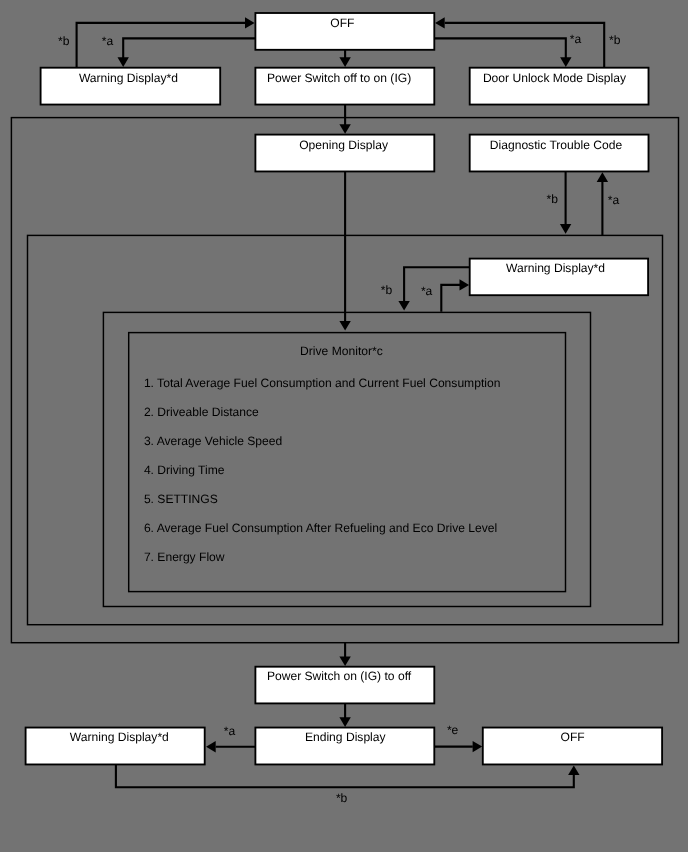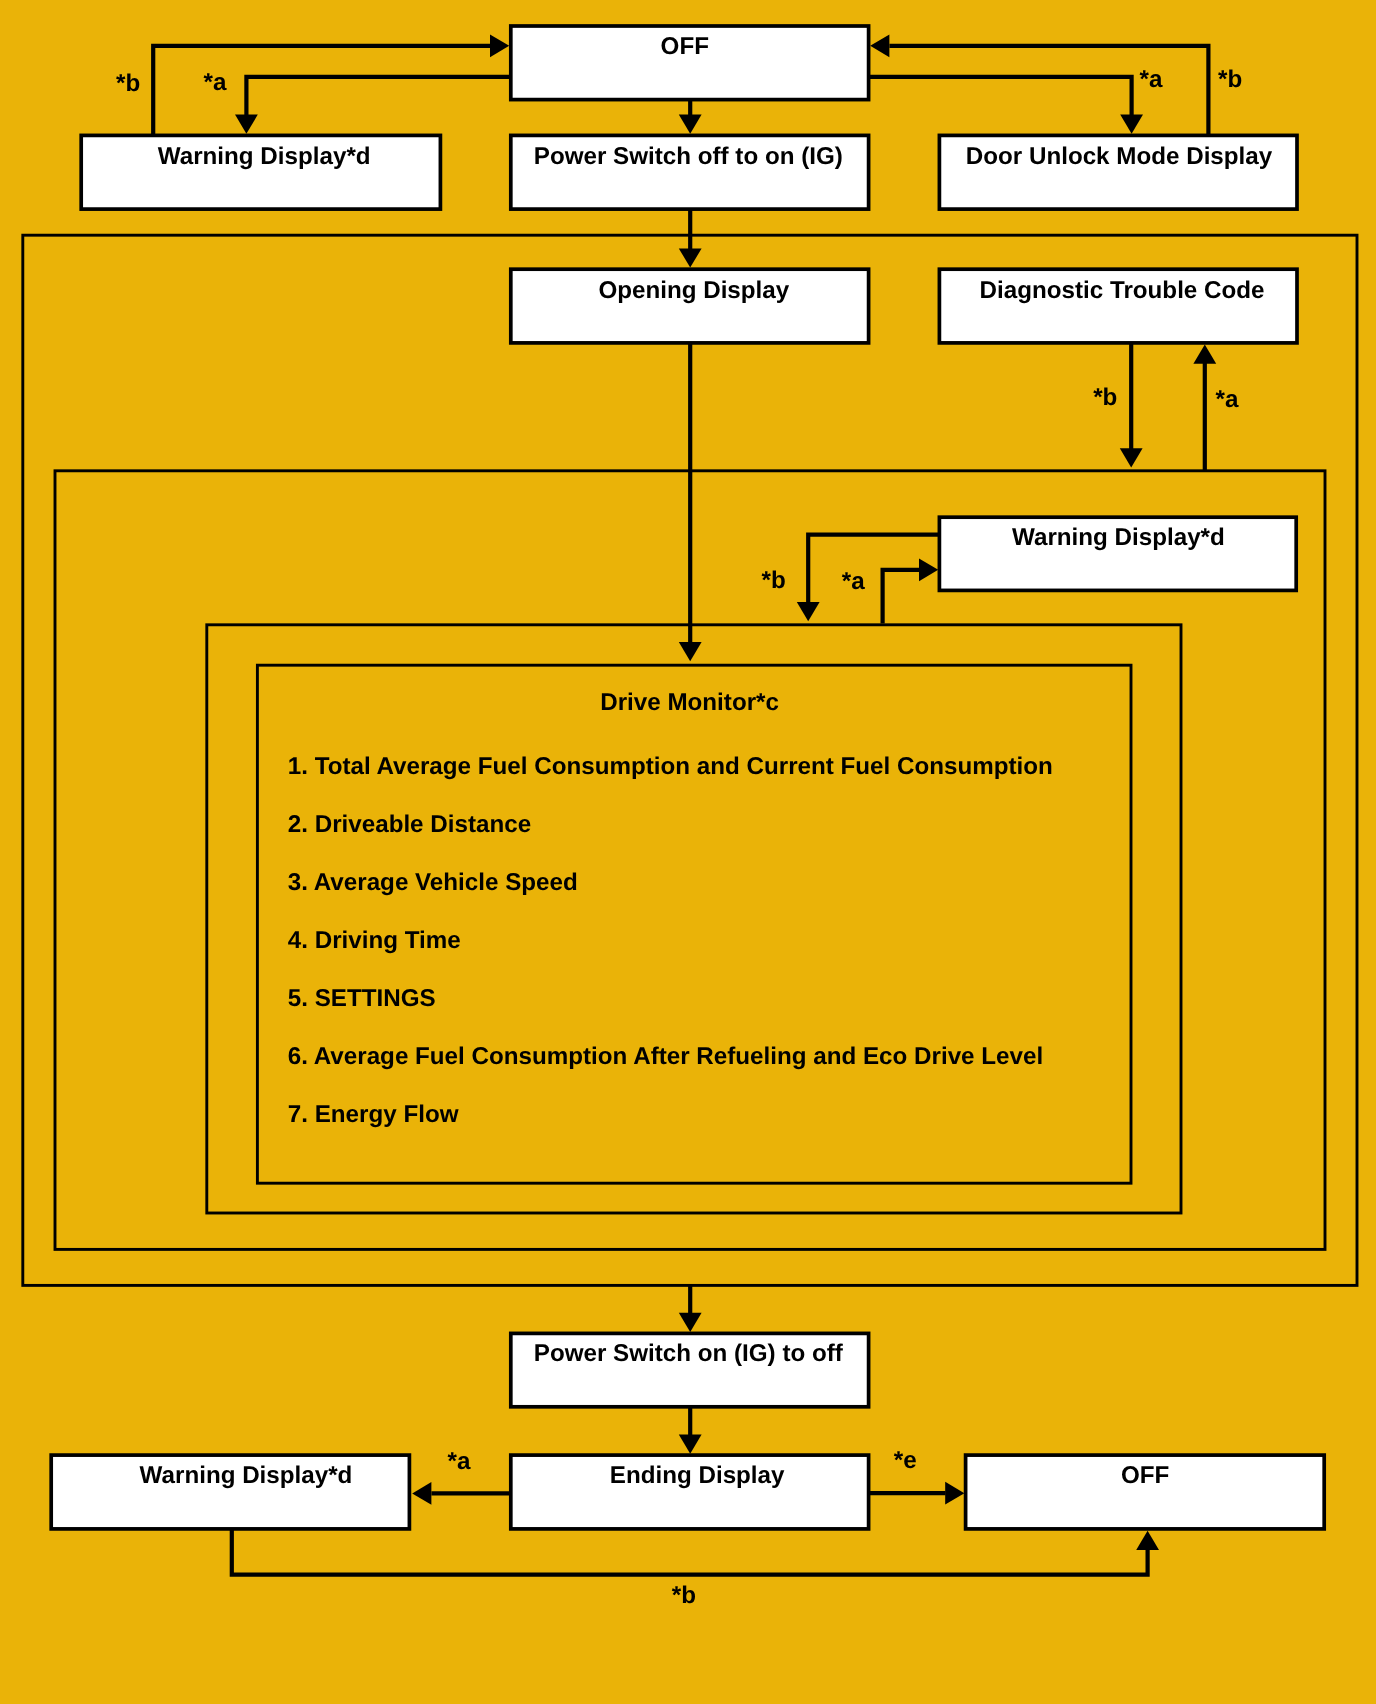--- a/index.html
+++ b/index.html
@@ -1,21 +1,21 @@
 <!DOCTYPE html>
 <html><head>
 <meta charset="utf-8">
 <title>Multi-Information Display State Transition</title>
 <style>
   html,body{margin:0;padding:0;background:#ffffff;}
   body{width:688px;height:852px;overflow:hidden;
        font-family:"Liberation Sans",sans-serif;
        -webkit-font-smoothing:antialiased;
        text-rendering:geometricPrecision;}
-  #stage{position:relative;width:688px;height:852px;background:#eab308;overflow:hidden;font-weight:bold;}
+  #stage{position:relative;width:688px;height:852px;background:#737373;overflow:hidden;}
   #diagram{display:block;position:absolute;left:0;top:0;
            transform:translateZ(0);will-change:transform;}
   .bx{fill:#ffffff;stroke:#000000;stroke-width:1.85;}
   .ct{fill:none;stroke:#000000;stroke-width:1.45;}
   .ln{fill:none;stroke:#000000;stroke-width:2.1;stroke-linecap:butt;stroke-linejoin:miter;}
   .ah{fill:#000000;stroke:none;}
   #diagram text{font-family:"Liberation Sans",sans-serif;font-size:12.1px;fill:#000000;
                 white-space:pre;}
   .tl{text-anchor:start;}
   .ann{font-size:12.1px;}

